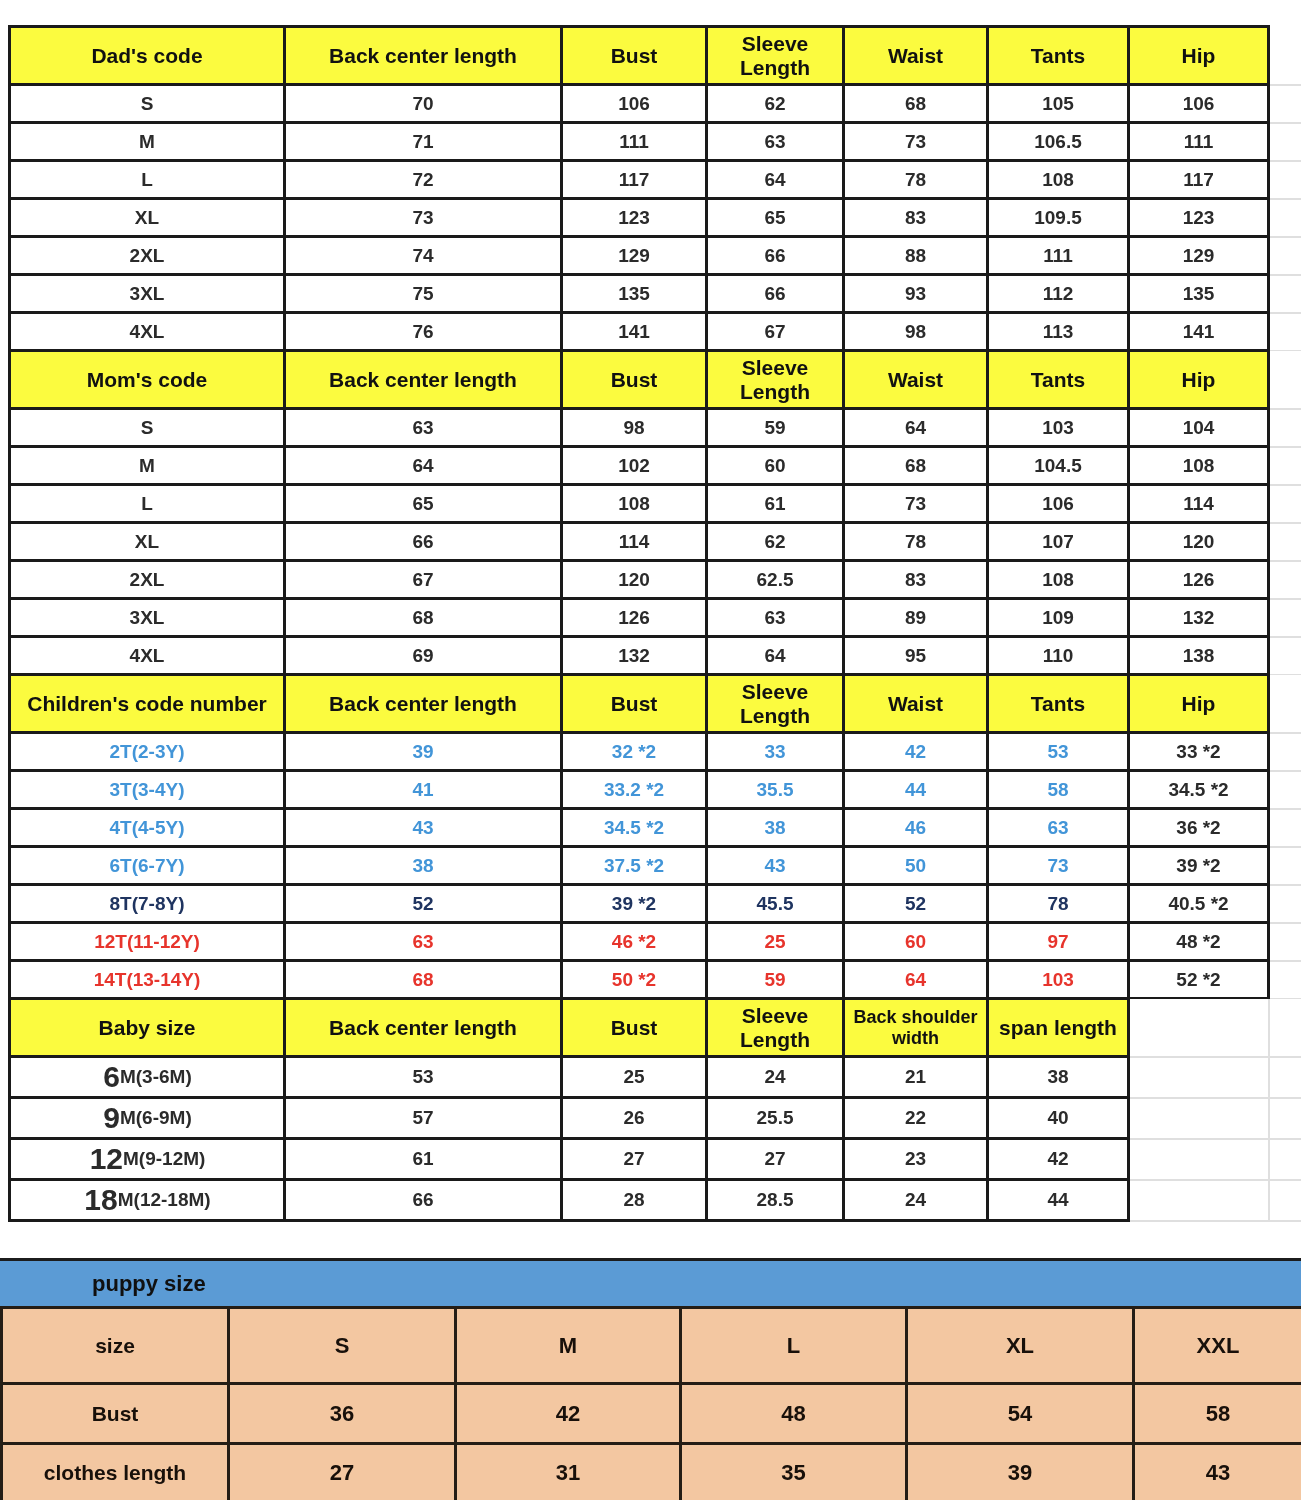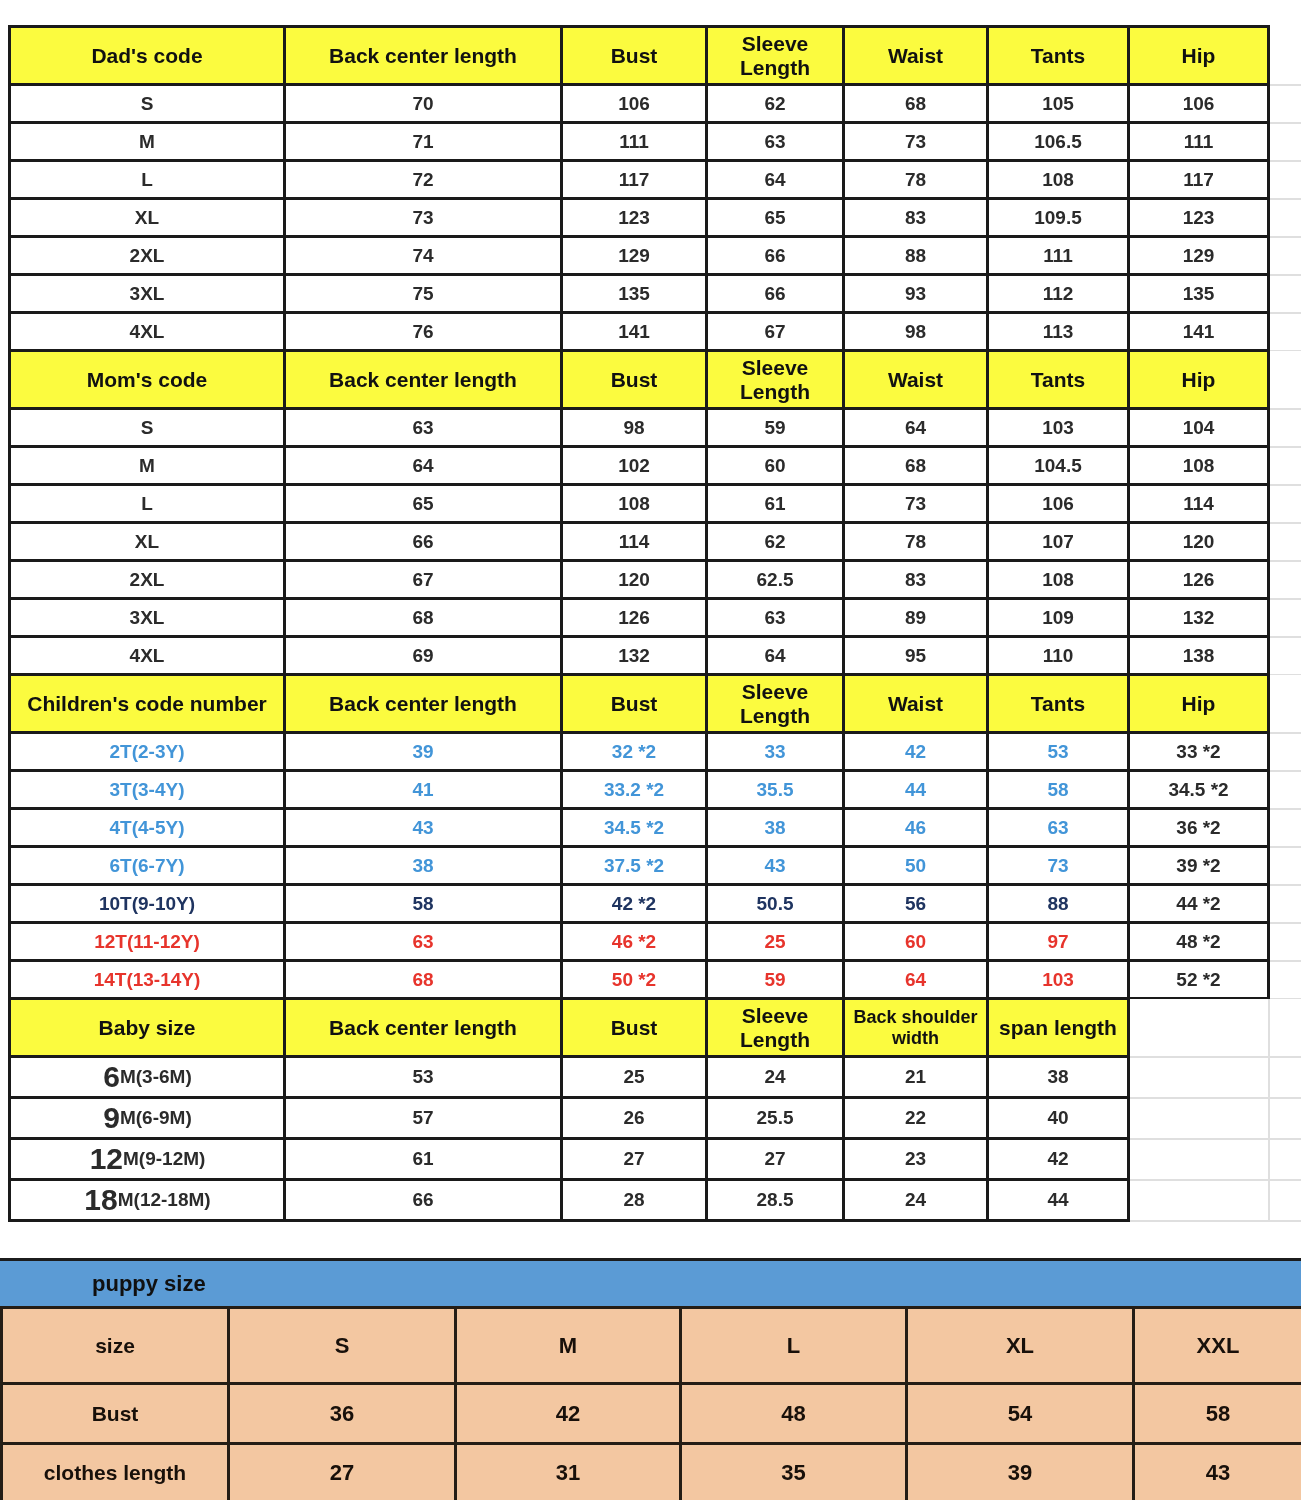--- a/index.html
+++ b/index.html
@@ -353,27 +353,27 @@
             <td class="c-blue">6T(6-7Y)</td>
             <td class="c-blue">38</td>
             <td class="c-blue">37.5 *2</td>
             <td class="c-blue">43</td>
             <td class="c-blue">50</td>
             <td class="c-blue">73</td>
             <td>39 *2</td>
             <td class="ghost"></td>
           </tr>
           <tr>
-            <td class="c-navy">10T(9-10Y)</td>
-            <td class="c-navy">58</td>
-            <td class="c-navy">42 *2</td>
-            <td class="c-navy">50.5</td>
-            <td class="c-navy">56</td>
-            <td class="c-navy">88</td>
-            <td>44 *2</td>
+            <td class="c-navy">8T(7-8Y)</td>
+            <td class="c-navy">52</td>
+            <td class="c-navy">39 *2</td>
+            <td class="c-navy">45.5</td>
+            <td class="c-navy">52</td>
+            <td class="c-navy">78</td>
+            <td>40.5 *2</td>
             <td class="ghost"></td>
           </tr>
           <tr>
             <td class="c-red">12T(11-12Y)</td>
             <td class="c-red">63</td>
             <td class="c-red">46 *2</td>
             <td class="c-red">25</td>
             <td class="c-red">60</td>
             <td class="c-red">97</td>
             <td>48 *2</td>

